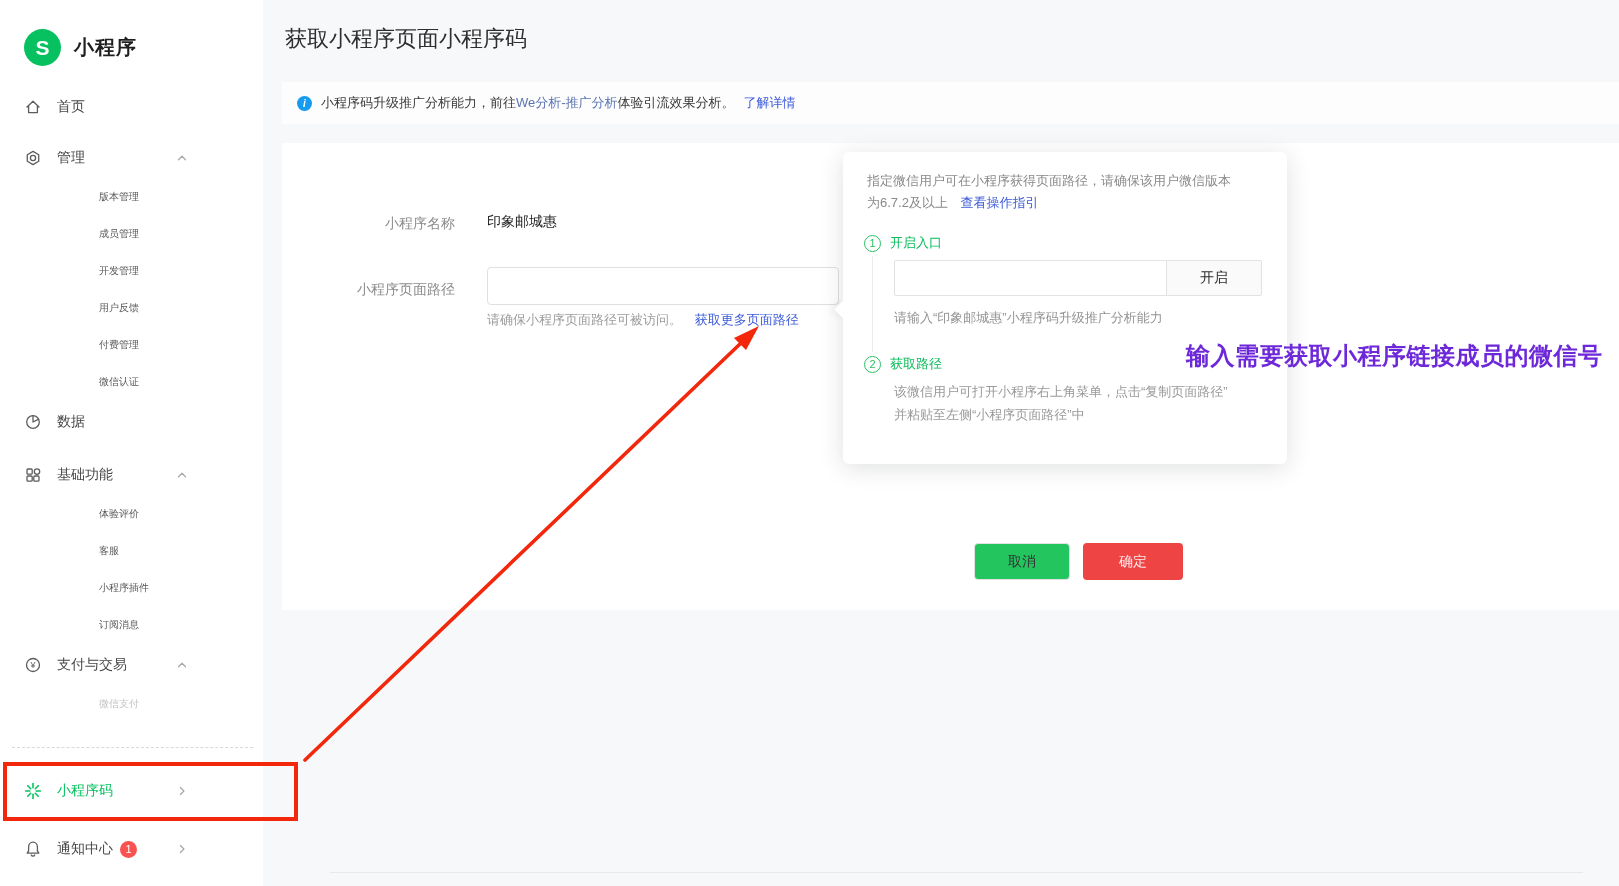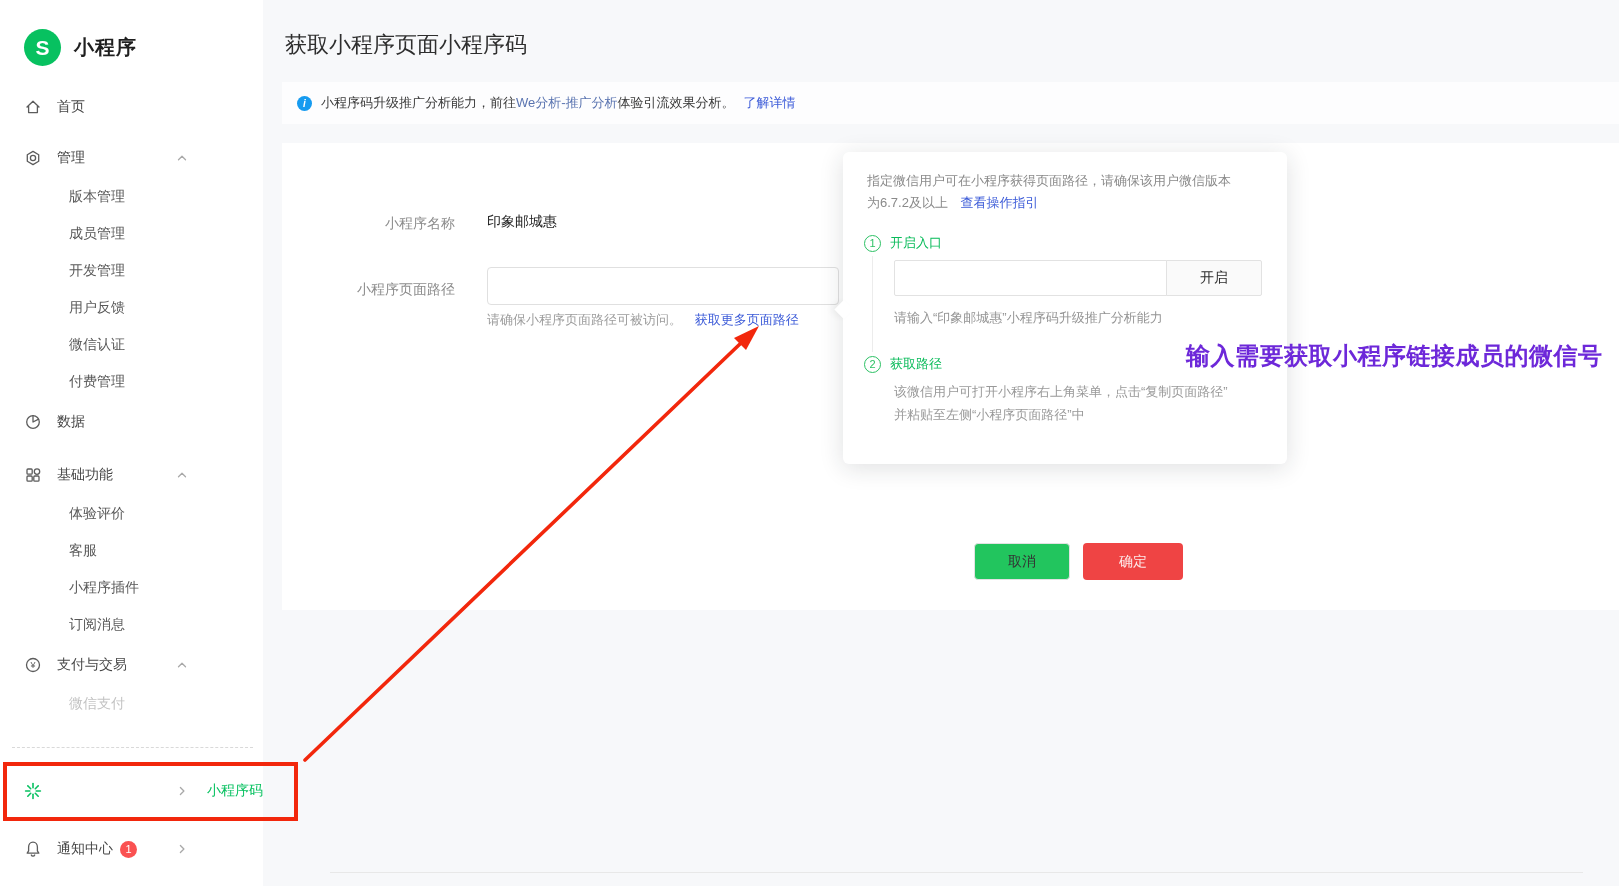--- a/index.html
+++ b/index.html
@@ -12,32 +12,32 @@
   }
   
   .sidebar{ position:absolute; left:0; top:0; width:263px; height:886px; background:#fff; }
   .logo-row{ display:flex; align-items:center; gap:13px; padding:29px 0 0 24px; }
   .logo-circle{ width:37px; height:37px; border-radius:50%; background:#07c160; color:#fff;
     display:flex; align-items:center; justify-content:center; font-size:21px; font-weight:bold; }
   .logo-text{ font-size:20px; font-weight:600; color:#1f1f1f; letter-spacing:1px; }
   .nav{ position:absolute; top:87px; left:0; right:0; }
   .nav-item{ position:relative; display:flex; align-items:center; height:40px; padding-left:24px;
     font-size:14px; color:#474747; cursor:pointer; }
-  .nav-sub{ display:flex; align-items:center; height:37px; padding-left:69px; font-size:14px; color:#595959; cursor:pointer; }
+  .nav-sub{ display:flex; align-items:center; height:37px; padding-left:99px; font-size:10px; color:#595959; cursor:pointer; }
   .nicon{ width:18px; height:18px; margin-right:15px; color:#5c5c5c; display:flex; align-items:center; justify-content:center; flex:none; }
   .chev{ position:absolute; left:176px; top:50%; transform:translateY(-50%); color:#a9a9a9; display:flex; }
   .mt11{margin-top:11px;} .mt2{margin-top:2px;} .mt13{margin-top:13px;} .mt15{margin-top:15px;} .mt8{margin-top:11px;}
   .disabled{ color:#c3c3c3; cursor:default; }
-  .green-row{ color:#07c160; height:55px;justify-content:space-between; }
+  .green-row{ color:#07c160; height:55px; }
   .green-row .nicon{ color:#07c160; }
   .side-divider{ margin:25px 10px 0 12px; border-top:1px dashed #d9d9d9; height:0; }
   .badge{ display:inline-flex; align-items:center; justify-content:center; width:17px; height:17px;
     border-radius:50%; background:#fa5151; color:#fff; font-size:11px; margin-left:7px; }
   
-  .page-title{ position:absolute; left:285px; top:30px; font-size:22px; font-weight:500; color:#2e2e2e; }
+  .page-title{ position:absolute; left:285px; top:24px; font-size:22px; font-weight:500; color:#2e2e2e; }
   .banner{ position:absolute; left:282px; top:82px; width:1337px; height:42px; background:#fdfdfe;
     display:flex; align-items:center; padding-left:15px; font-size:13px; color:#3a3a3a; }
   .info-icon{ width:15px; height:15px; border-radius:50%; background:#169bf0; color:#fff; font-size:10px;
     font-weight:bold; font-style:italic; display:flex; align-items:center; justify-content:center; margin-right:9px; flex:none; }
   .lnk{ color:#3c5bd8; cursor:pointer; text-decoration:none; }
   .lnk-muted{ color:#5a74b0; cursor:pointer; text-decoration:none; }
   .gap8{ margin-left:9px; }
   .card{ position:absolute; left:282px; top:143px; width:1337px; height:467px; background:#fff; }
   .form-label{ position:absolute; width:115px; text-align:right; font-size:14px; color:#8c8c8c; }
   .lab1{ left:340px; top:215px; } .lab2{ left:340px; top:281px; }
@@ -118,24 +118,24 @@
       <div class="nav-sub">
           <span>成员管理</span>
         </div>
       <div class="nav-sub">
           <span>开发管理</span>
         </div>
       <div class="nav-sub">
           <span>用户反馈</span>
         </div>
       <div class="nav-sub">
+          <span>付费管理</span>
+        </div>
+      <div class="nav-sub">
           <span>微信认证</span>
-        </div>
-      <div class="nav-sub">
-          <span>付费管理</span>
         </div>
 
       <div class="nav-item mt2">
         <span class="nicon">
           <svg class="ic" width="18" height="18" viewBox="0 0 18 18">
               <circle cx="9" cy="9" r="6.3" fill="none" stroke="currentColor" stroke-width="1.3"></circle>
               <path d="M9 9 V2.7 M9 9 L14.6 6.2" fill="none" stroke="currentColor" stroke-width="1.3" stroke-linecap="round"></path>
             </svg>
         </span>
         <span>数据</span>

